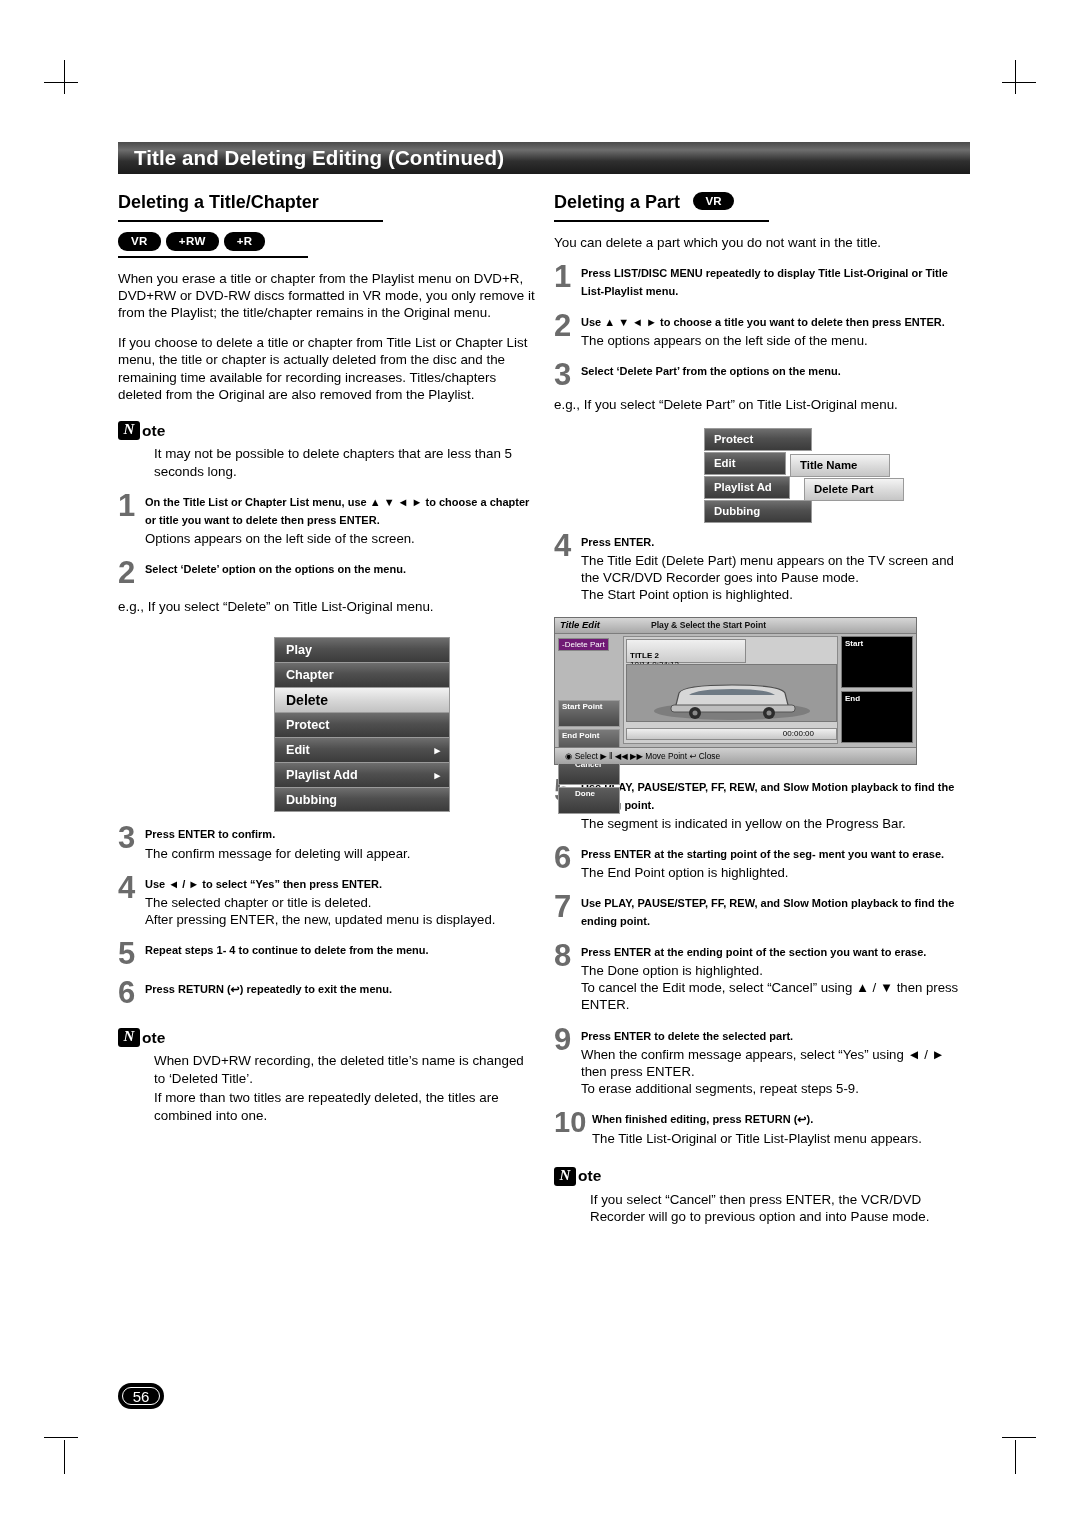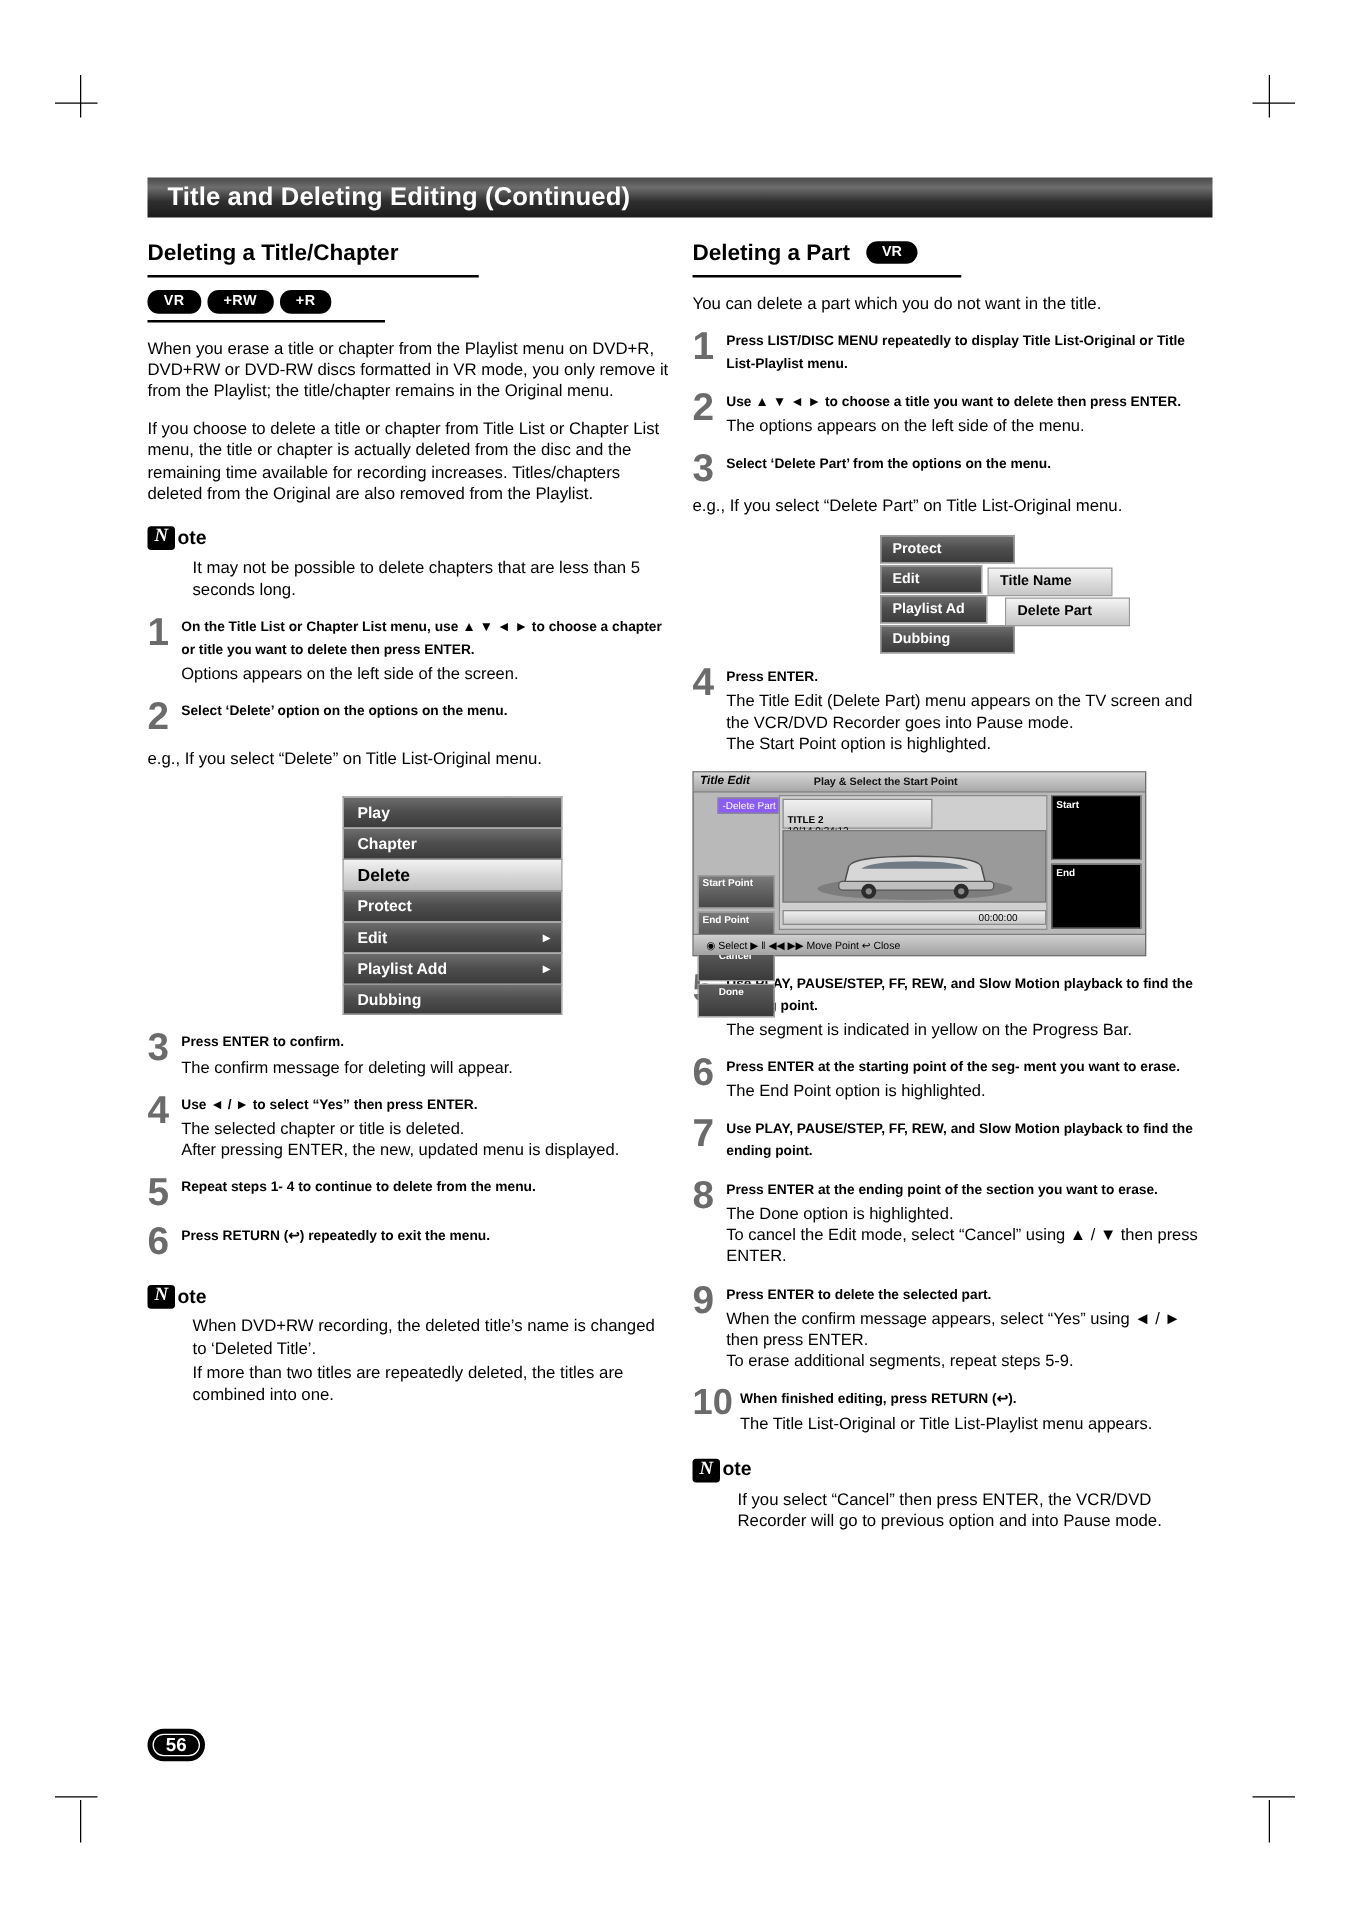--- a/index.html
+++ b/index.html
@@ -284,24 +284,23 @@
     box-sizing: border-box;
     height: 27px;
     line-height: 10px;
   }
   .te-btn.dim { background: linear-gradient(to bottom,#5d5d5d,#3a3a3a); padding-left: 16px; }
   .te-chip {
     position: absolute;
     left: 3px; top: 20px;
     font-size: 8px;
     color: #fff;
-    background: #8b5cf6;
+    background: #701a75;
     padding: 1px 3px;
     border: 1px solid #888;
-    margin-left: 16px;
   }
   .te-main {
     position: absolute;
     left: 68px; top: 18px;
     width: 215px;
     height: 108px;
     background: #cfcfcf;
     border: 1px solid #8a8a8a;
     box-sizing: border-box;
   }
@@ -330,21 +329,21 @@
   .te-bar {
     position: absolute;
     left: 2px; bottom: 3px;
     width: 211px;
     height: 12px;
     background: linear-gradient(to bottom,#efefef,#c8c8c8);
     border: 1px solid #8a8a8a;
     box-sizing: border-box;
     font-size: 8px;
     display: flex;
-    align-items: center;
+    align-items: flex-start;
     justify-content: flex-end;
     padding-right: 22px;
     color: #000;
     margin-top: 40px;
   }
   .te-right {
     position: absolute;
     right: 3px; top: 18px;
     width: 72px;
     height: 108px;
@@ -385,21 +384,21 @@
   .pageno {
     position: absolute;
     left: 118px;
     top: 1383px;
     width: 46px;
     height: 26px;
     background: #000;
     border-radius: 13px;
     color: #fff;
     font-size: 15px;
-    font-weight: bold;
+    font-weight: normal;
     display: flex;
     align-items: center;
     justify-content: center;
   }
   .pageno::after {
     content: "";
     position: absolute;
     left: 4px; top: 4px;
     width: 38px; height: 18px;
     border: 1px solid #fff;

